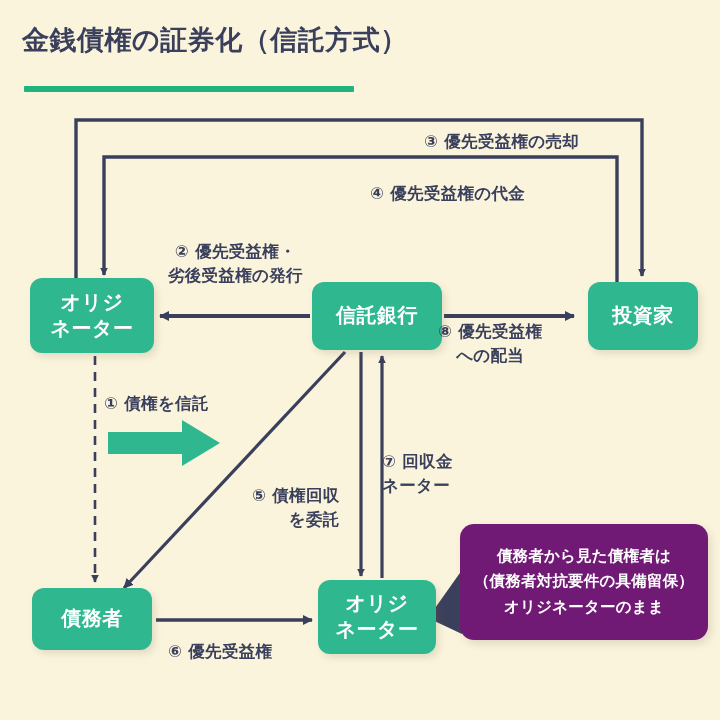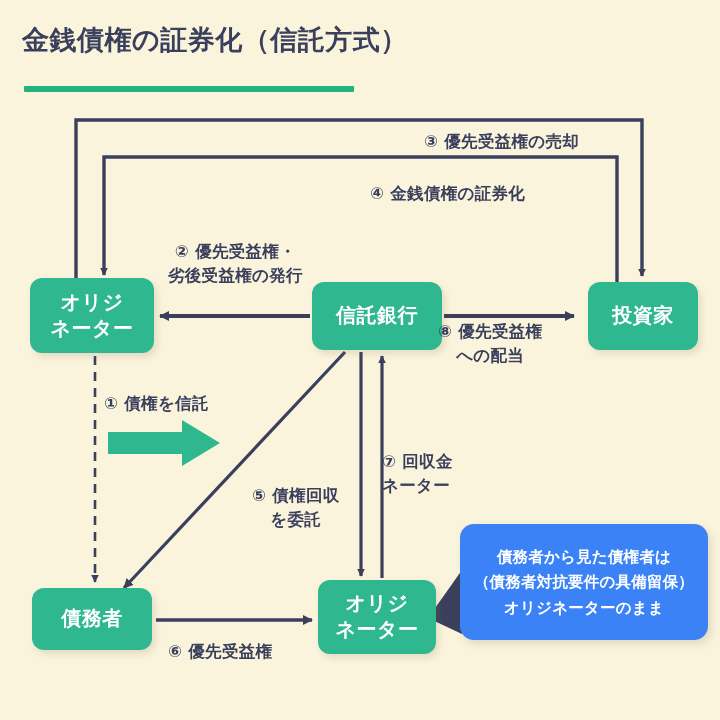--- a/index.html
+++ b/index.html
@@ -42,44 +42,43 @@
 
   #node-originator-top{left:30px;top:278px;width:124px;height:75px;font-size:20px;}
   #node-trustbank{left:312px;top:282px;width:130px;height:68px;font-size:20px;}
   #node-investor{left:580px;top:282px;width:110px;height:68px;font-size:20px;margin-left:8px;}
   #node-debtor{left:32px;top:588px;width:120px;height:62px;font-size:20px;justify-content:center;}
   #node-originator-bottom{left:318px;top:580px;width:118px;height:74px;font-size:20px;}
 
   
   #callout{
     position:absolute;left:460px;top:524px;width:248px;height:116px;
-    background:#3b82f6;border-radius:14px;
+    background:#701a75;border-radius:14px;
     color:#ffffff;font-size:15.5px;font-weight:700;line-height:1.62;
     display:flex;flex-direction:column;align-items:center;justify-content:center;
     text-align:center;
     box-shadow:3px 4px 8px rgba(120,110,80,.2);
     letter-spacing:.2px;
-    font-family:Liberation Serif, serif;
   }
   #callout .ln{display:block;white-space:nowrap;}
 
   
   .flab{
     position:absolute;color:#3a3f5c;font-weight:700;
     font-size:16.5px;line-height:1.45;white-space:nowrap;
     letter-spacing:.3px;
   }
   .flab .ln{display:block;}
 
   #lab3{left:424px;top:82px;margin-top:48px;}
   #lab4{left:370px;top:182px;}
   #lab2{left:168px;top:240px;text-align:center;}
   #lab8{left:438px;top:320px;text-align:center;}
   #lab1{left:104px;top:392px;}
-  #lab5{left:252px;top:484px;text-align:center;}
+  #lab5{left:252px;top:484px;text-align:right;}
   #lab7{left:382px;top:450px;}
   #lab6{left:168px;top:640px;}
 </style>
 </head>
 <body>
 
 <div id="stage">
 
   <div id="title">金銭債権の証券化（信託方式）</div>
   <div id="title-rule"></div>
@@ -169,21 +168,21 @@
     <span class="ln">債務者から見た債権者は</span>
     <span class="ln">（債務者対抗要件の具備留保）</span>
     <span class="ln">オリジネーターのまま</span>
   </div>
 
   <div class="flab" id="lab3">
     <span class="ln">③ 優先受益権の売却</span>
   </div>
 
   <div class="flab" id="lab4">
-    <span class="ln">④ 金銭債権の証券化</span>
+    <span class="ln">④ 優先受益権の代金</span>
   </div>
 
   <div class="flab" id="lab2">
     <span class="ln">② 優先受益権・</span>
     <span class="ln">劣後受益権の発行</span>
   </div>
 
   <div class="flab" id="lab8">
     <span class="ln">⑧ 優先受益権</span>
     <span class="ln">への配当</span>

